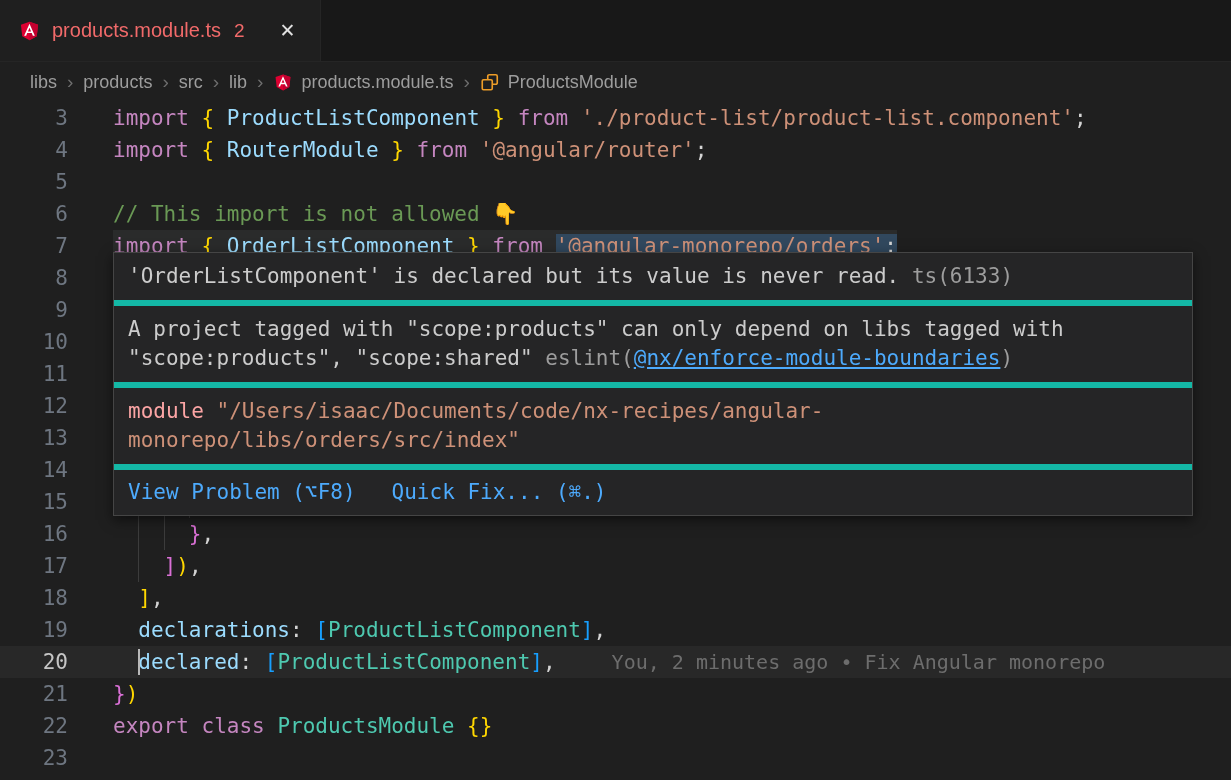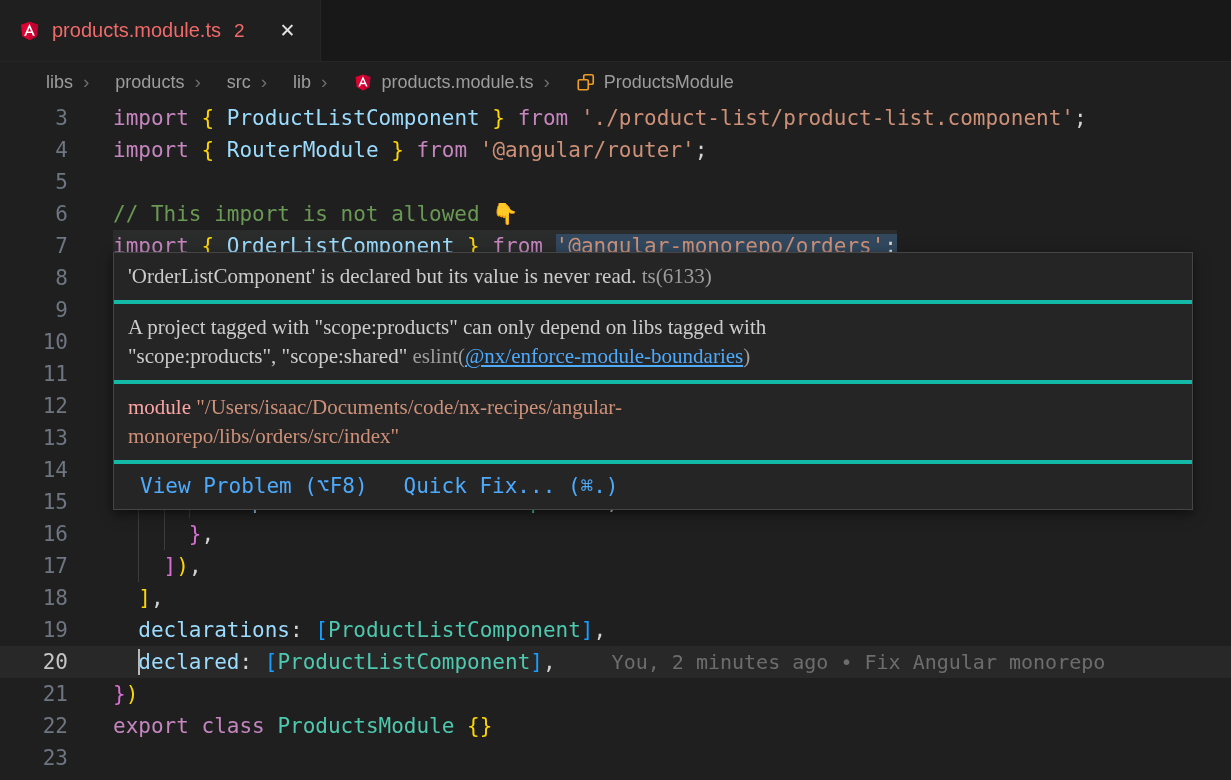--- a/index.html
+++ b/index.html
@@ -15,21 +15,21 @@
   .tab-icon { width:23px; height:23px; flex:none; }
   .tab-icon svg { width:100%; height:100%; display:block; }
   .tab-label { font-size:20px; color:#f16a6a; }
   .tab-badge { font-size:19px; color:#f16a6a; margin-left:2px; }
   .tab-close { margin-left:18px; color:#e0e0e0; font-size:19px; width:28px; height:28px;
                display:flex; align-items:center; justify-content:center; border-radius:5px; cursor:pointer; }
 
   
   .breadcrumbs { height:40px; display:flex; align-items:center; padding-left:30px; gap:10px;
                  font-size:18px; color:#9d9d9d; background:#1f1f1f; }
-  .crumb { display:flex; align-items:center; gap:8px; cursor:pointer; white-space:nowrap;margin-left:16px; }
+  .crumb { display:flex; align-items:center; gap:8px; cursor:pointer; white-space:nowrap; }
   .crumb-sep { color:#6e6e6e; font-size:19px; }
   .crumb-icon { width:20px; height:20px; display:flex; }
   .crumb-icon svg { width:100%; height:100%; }
 
   
   .editor { position:relative; height:678px; font-family:"DejaVu Sans Mono","Liberation Mono",monospace;
             font-size:21px; line-height:32px; }
   .line { display:flex; height:32px; position:relative; }
   .line.active { background:rgba(255,255,255,0.045); }
   .gutter { flex:none; width:113px; padding-right:45px; text-align:right; color:#6e7681; user-select:none; }
@@ -58,23 +58,23 @@
   .guide { position:absolute; width:1px; background:#3c3c3c; }
   .g1 { left:calc(113px + 2ch); top:384px; height:96px; }
   .g2 { left:calc(113px + 4ch); top:384px; height:64px; }
   .g3 { left:calc(113px + 6ch); top:384px; height:32px; }
   .cursor { position:absolute; width:2px; height:26px; background:#b8b8b8; left:calc(113px + 2ch); top:547px; }
 
   
   .popup { position:absolute; left:113px; top:150px; width:1080px; background:#252526;
            border:1px solid #454545; box-shadow:0 4px 12px rgba(0,0,0,0.55); z-index:5;
            font-size:21px; }
-  .popup-section { padding:9px 14px; border-bottom:4px solid #14b8a6; line-height:29px;font-family:Liberation Serif, serif; }
+  .popup-section { padding:9px 14px; border-bottom:6px solid #14b8a6; line-height:29px; }
   .popup-row { white-space:pre-wrap; }
-  .popup-actions { padding:8px 26px; display:flex; gap:36px; line-height:29px; }
+  .popup-actions { padding:8px 14px; display:flex; gap:36px; line-height:29px; }
   .pk-txt { color:#cccccc; }
   .pk-dim { color:#9d9d9d; }
   .pk-link { color:#4daafc; text-decoration:underline; cursor:pointer; }
   .pk-mod { color:#fca5a5; }
   .pk-str { color:#CE9178; }
   .action { color:#4daafc; cursor:pointer; }
 </style>
 </head>
 <body>
 

